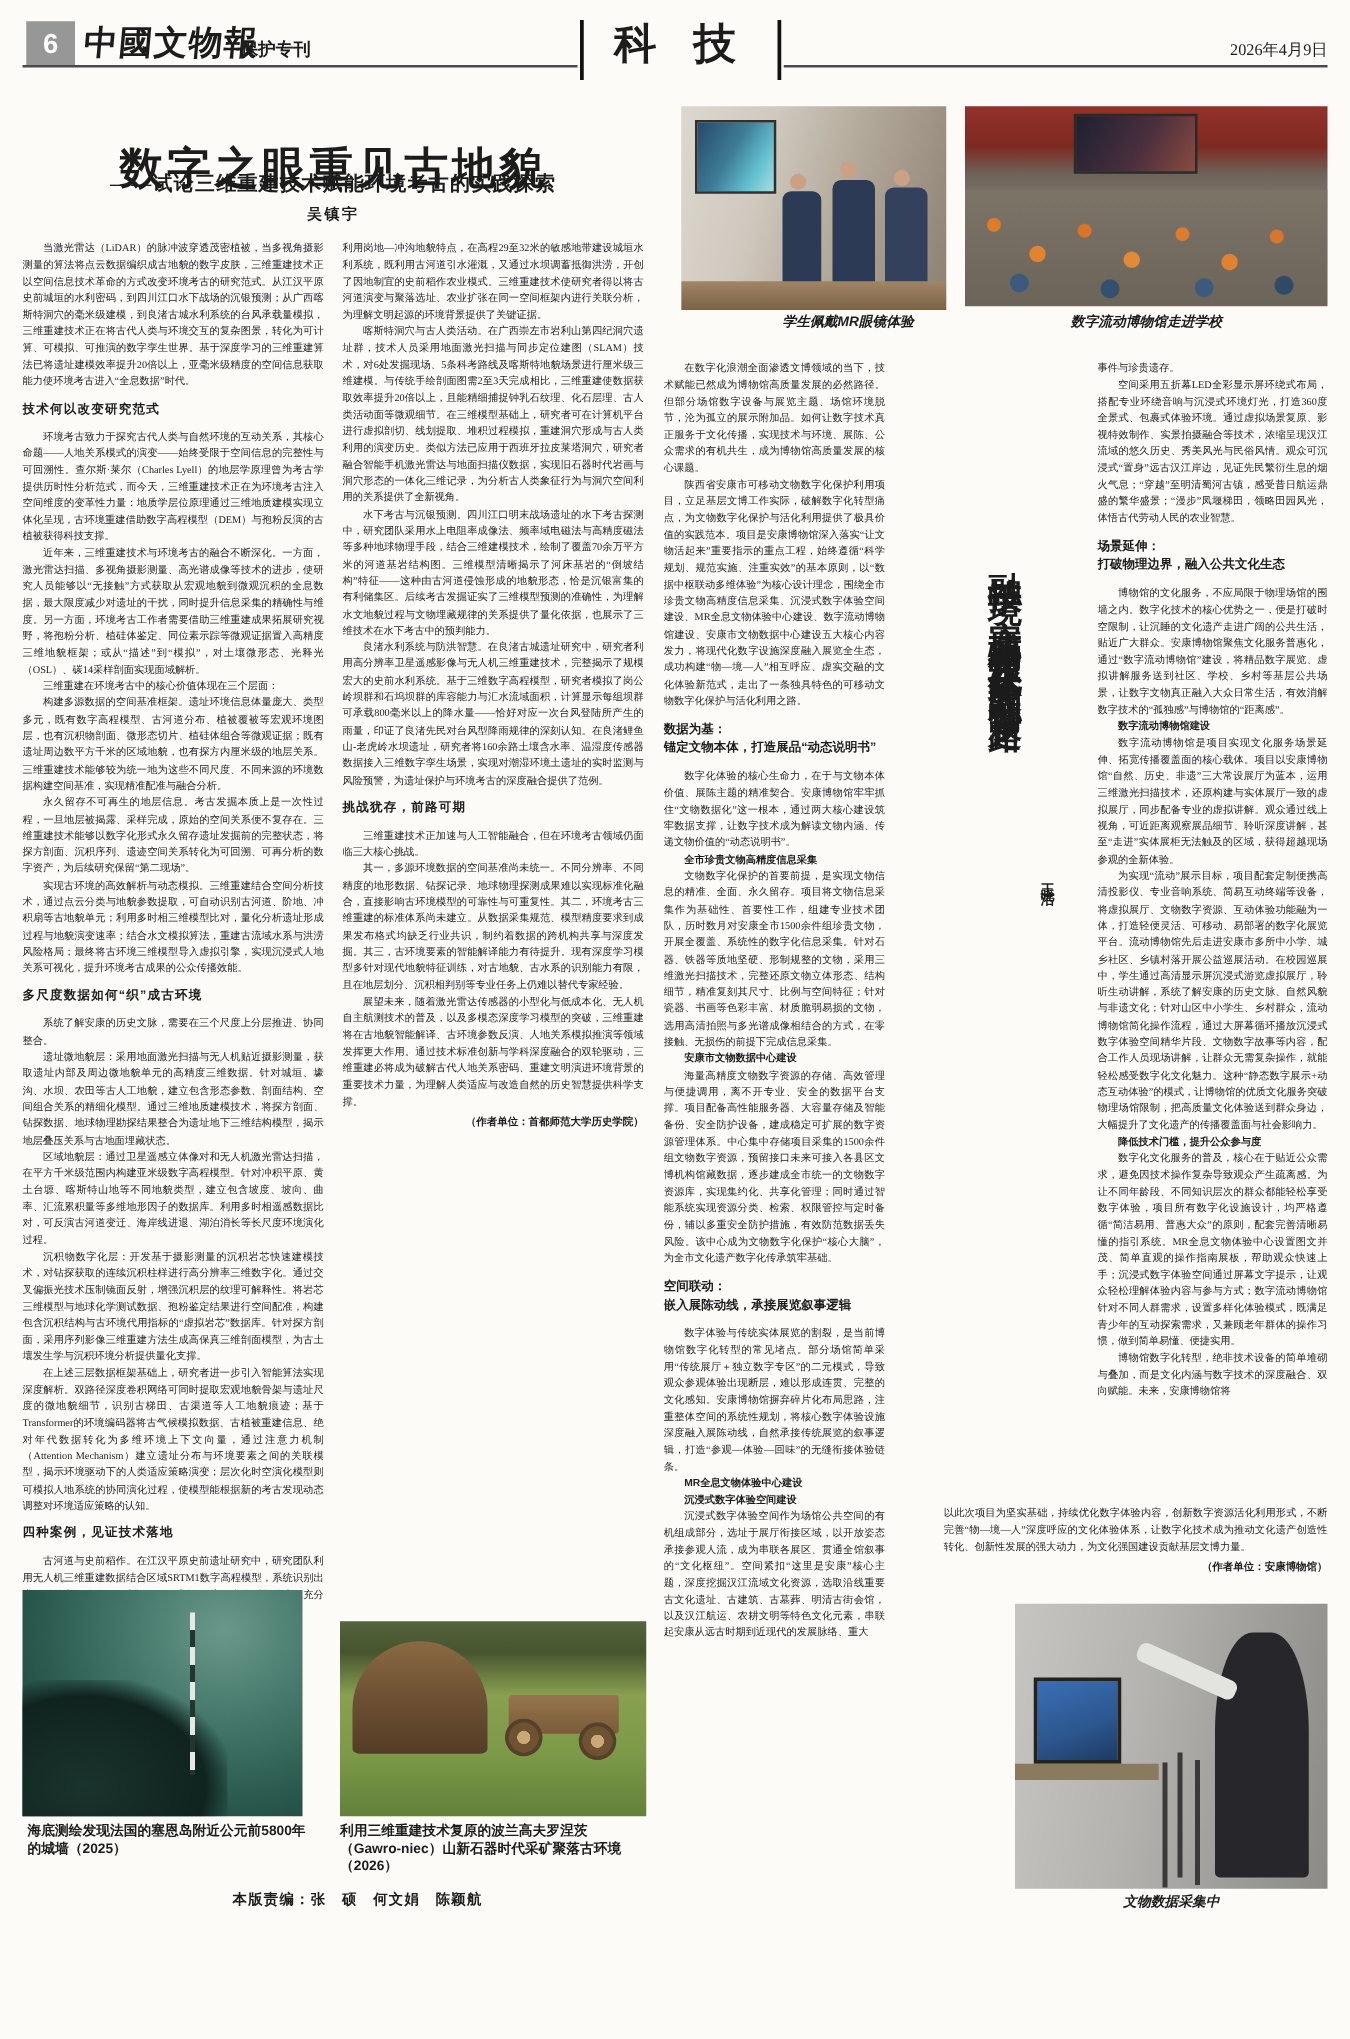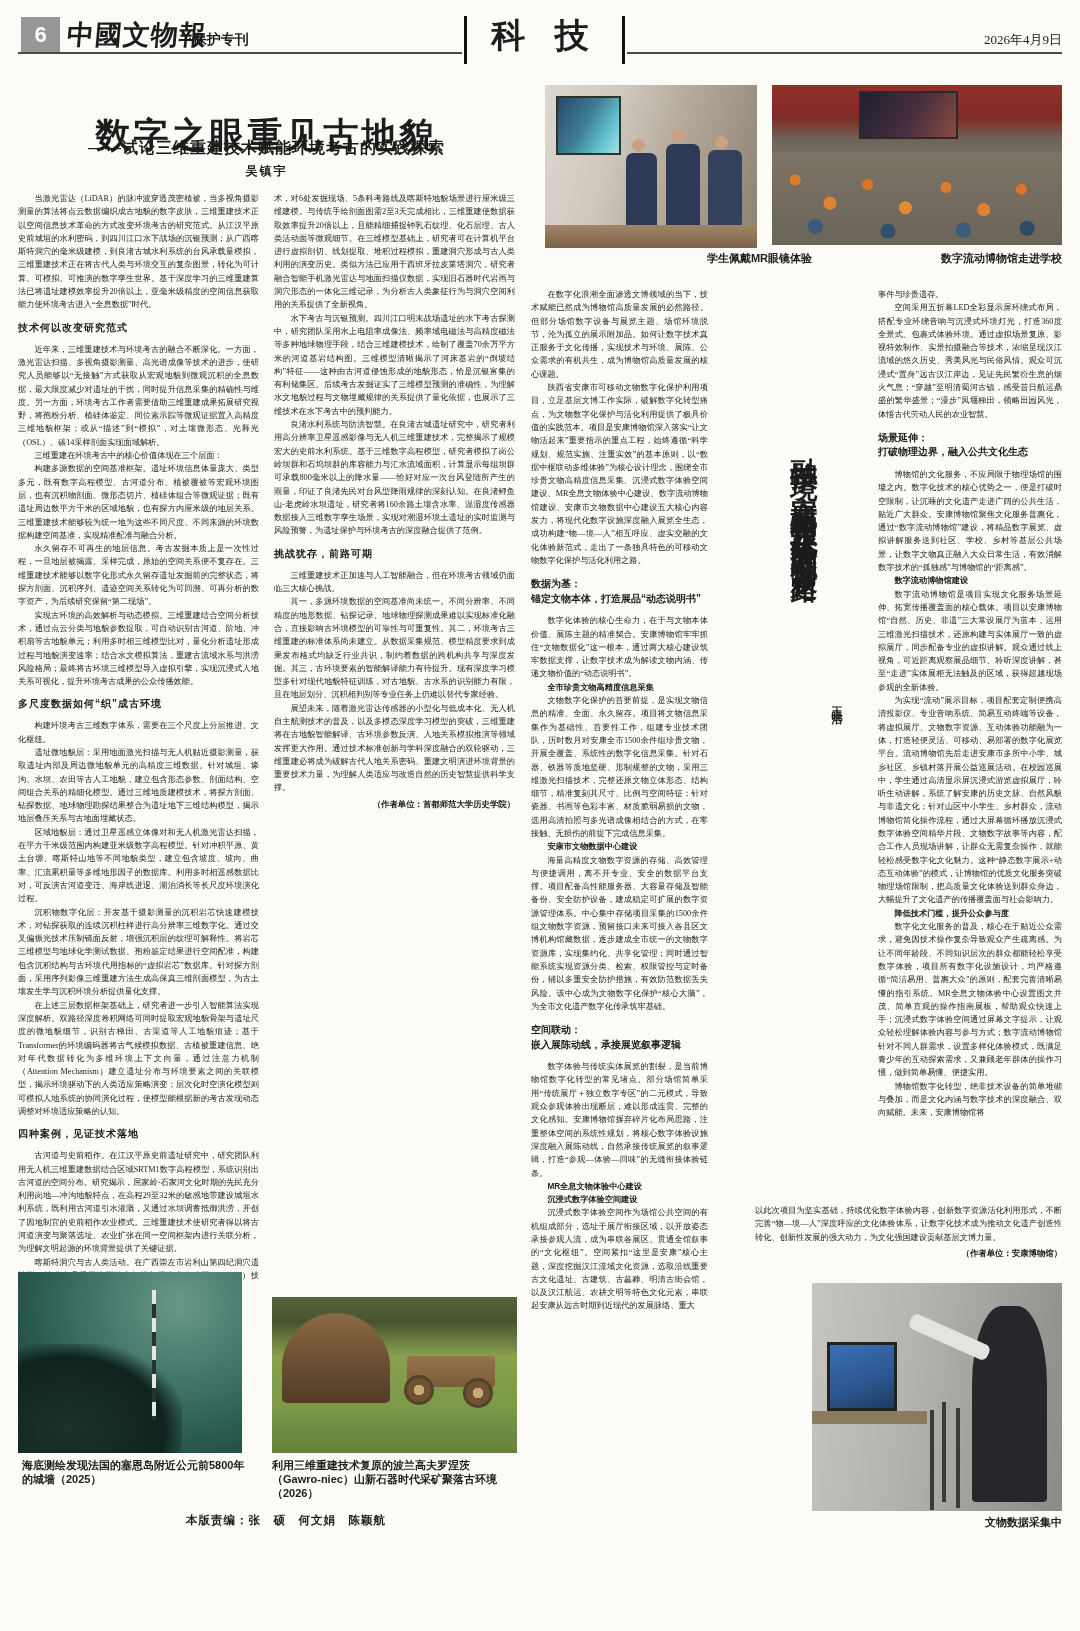--- a/index.html
+++ b/index.html
@@ -47,21 +47,21 @@
   .a2-tail{position:absolute;left:755px;top:1204px;width:307px;}
   .vtitle{position:absolute;left:779px;top:436px;height:720px;writing-mode:vertical-rl;
           font:900 27px/50px "Liberation Sans",sans-serif;letter-spacing:5px;}
   .vtitle .sub{margin-top:18px;}
   .vauthor{position:absolute;left:830px;top:698px;writing-mode:vertical-rl;
            font:700 11px/14px "Liberation Sans",sans-serif;letter-spacing:3px;}
 
   
   .photo{position:absolute;overflow:hidden;background:#999;}
   .caption{position:absolute;font:700 11px/14px "Liberation Sans",sans-serif;}
-  .cap-right{text-align:right;}
+  .cap-right{text-align:center;font-style:italic;}
 
   #photo1{left:545px;top:85px;width:212px;height:163px;
           background:linear-gradient(105deg,#ddd8cf 0%,#cfc9bf 30%,#b4aa9b 58%,#8c8071 100%);}
   #photo1 .mr-screen{position:absolute;left:5%;top:7%;width:31%;height:36%;
           background:linear-gradient(120deg,#27496b 0%,#3e7d96 45%,#63c0cf 75%,#a5dfe4 100%);
           border:2px solid #30302c;}
   #photo1 .kid{position:absolute;bottom:0;background:#2c3a55;border-radius:7px 7px 0 0;}
   #photo1 .kid.k1{left:38%;width:15%;height:58%;}
   #photo1 .kid.k2{left:57%;width:16%;height:64%;}
   #photo1 .kid.k3{left:77%;width:16%;height:60%;background:#33415d;}
@@ -143,27 +143,28 @@
   <div class="rule-right" data-name="header-rule-right"></div>
   <div class="date" data-name="issue-date">2026年4月9日</div>
 
   <h1 class="a1-title" data-name="main-article-title">数字之眼重见古地貌</h1>
   <div class="a1-subtitle" data-name="main-article-subtitle">——试论三维重建技术赋能环境考古的实践探索</div>
   <div class="a1-author" data-name="main-article-author">吴镇宇</div>
 
   <div class="a1-body" data-name="main-article-body">
     <p class="np-p" data-name="paragraph">当激光雷达（LiDAR）的脉冲波穿透茂密植被，当多视角摄影测量的算法将点云数据编织成古地貌的数字皮肤，三维重建技术正以空间信息技术革命的方式改变环境考古的研究范式。从江汉平原史前城垣的水利密码，到四川江口水下战场的沉银预测；从广西喀斯特洞穴的毫米级建模，到良渚古城水利系统的台风承载量模拟，三维重建技术正在将古代人类与环境交互的复杂图景，转化为可计算、可模拟、可推演的数字孪生世界。基于深度学习的三维重建算法已将遗址建模效率提升20倍以上，亚毫米级精度的空间信息获取能力使环境考古进入“全息数据”时代。</p>
     <h3 class="np-h" data-name="subheading">技术何以改变研究范式</h3>
+    <p class="np-p" data-name="paragraph">环境考古致力于探究古代人类与自然环境的互动关系，其核心命题——人地关系模式的演变——始终受限于空间信息的完整性与可回溯性。查尔斯·莱尔（Charles Lyell）的地层学原理曾为考古学提供历时性分析范式，而今天，三维重建技术正在为环境考古注入空间维度的变革性力量：地质学层位原理通过三维地质建模实现立体化呈现，古环境重建借助数字高程模型（DEM）与孢粉反演的古植被获得科技支撑。</p>
     <p class="np-p" data-name="paragraph">近年来，三维重建技术与环境考古的融合不断深化。一方面，激光雷达扫描、多视角摄影测量、高光谱成像等技术的进步，使研究人员能够以“无接触”方式获取从宏观地貌到微观沉积的全息数据，最大限度减少对遗址的干扰，同时提升信息采集的精确性与维度。另一方面，环境考古工作者需要借助三维重建成果拓展研究视野，将孢粉分析、植硅体鉴定、同位素示踪等微观证据置入高精度三维地貌框架；或从“描述”到“模拟”，对土壤微形态、光释光（OSL）、碳14采样剖面实现面域解析。</p>
     <p class="np-p" data-name="paragraph">三维重建在环境考古中的核心价值体现在三个层面：</p>
     <p class="np-p" data-name="paragraph">构建多源数据的空间基准框架。遗址环境信息体量庞大、类型多元，既有数字高程模型、古河道分布、植被覆被等宏观环境图层，也有沉积物剖面、微形态切片、植硅体组合等微观证据；既有遗址周边数平方千米的区域地貌，也有探方内厘米级的地层关系。三维重建技术能够较为统一地为这些不同尺度、不同来源的环境数据构建空间基准，实现精准配准与融合分析。</p>
     <p class="np-p" data-name="paragraph">永久留存不可再生的地层信息。考古发掘本质上是一次性过程，一旦地层被揭露、采样完成，原始的空间关系便不复存在。三维重建技术能够以数字化形式永久留存遗址发掘前的完整状态，将探方剖面、沉积序列、遗迹空间关系转化为可回溯、可再分析的数字资产，为后续研究保留“第二现场”。</p>
     <p class="np-p" data-name="paragraph">实现古环境的高效解析与动态模拟。三维重建结合空间分析技术，通过点云分类与地貌参数提取，可自动识别古河道、阶地、冲积扇等古地貌单元；利用多时相三维模型比对，量化分析遗址形成过程与地貌演变速率；结合水文模拟算法，重建古流域水系与洪涝风险格局；最终将古环境三维模型导入虚拟引擎，实现沉浸式人地关系可视化，提升环境考古成果的公众传播效能。</p>
     <h3 class="np-h" data-name="subheading">多尺度数据如何“织”成古环境</h3>
-    <p class="np-p" data-name="paragraph">构建环境考古三维数字体系，需要在三个尺度上分层推进、文化枢纽。</p>
+    <p class="np-p" data-name="paragraph">系统了解安康的历史文脉，需要在三个尺度上分层推进、协同整合。</p>
     <p class="np-p" data-name="paragraph">遗址微地貌层：采用地面激光扫描与无人机贴近摄影测量，获取遗址内部及周边微地貌单元的高精度三维数据。针对城垣、壕沟、水坝、农田等古人工地貌，建立包含形态参数、剖面结构、空间组合关系的精细化模型。通过三维地质建模技术，将探方剖面、钻探数据、地球物理勘探结果整合为遗址地下三维结构模型，揭示地层叠压关系与古地面埋藏状态。</p>
     <p class="np-p" data-name="paragraph">区域地貌层：通过卫星遥感立体像对和无人机激光雷达扫描，在平方千米级范围内构建亚米级数字高程模型。针对冲积平原、黄土台塬、喀斯特山地等不同地貌类型，建立包含坡度、坡向、曲率、汇流累积量等多维地形因子的数据库。利用多时相遥感数据比对，可反演古河道变迁、海岸线进退、湖泊消长等长尺度环境演化过程。</p>
     <p class="np-p" data-name="paragraph">沉积物数字化层：开发基于摄影测量的沉积岩芯快速建模技术，对钻探获取的连续沉积柱样进行高分辨率三维数字化。通过交叉偏振光技术压制镜面反射，增强沉积层的纹理可解释性。将岩芯三维模型与地球化学测试数据、孢粉鉴定结果进行空间配准，构建包含沉积结构与古环境代用指标的“虚拟岩芯”数据库。针对探方剖面，采用序列影像三维重建方法生成高保真三维剖面模型，为古土壤发生学与沉积环境分析提供量化支撑。</p>
     <p class="np-p" data-name="paragraph">在上述三层数据框架基础上，研究者进一步引入智能算法实现深度解析。双路径深度卷积网络可同时提取宏观地貌骨架与遗址尺度的微地貌细节，识别古梯田、古渠道等人工地貌痕迹；基于Transformer的环境编码器将古气候模拟数据、古植被重建信息、绝对年代数据转化为多维环境上下文向量，通过注意力机制（Attention Mechanism）建立遗址分布与环境要素之间的关联模型，揭示环境驱动下的人类适应策略演变；层次化时空演化模型则可模拟人地系统的协同演化过程，使模型能根据新的考古发现动态调整对环境适应策略的认知。</p>
     <h3 class="np-h" data-name="subheading">四种案例，见证技术落地</h3>
     <p class="np-p" data-name="paragraph">古河道与史前稻作。在江汉平原史前遗址研究中，研究团队利用无人机三维重建数据结合区域SRTM1数字高程模型，系统识别出古河道的空间分布。研究揭示，屈家岭-石家河文化时期的先民充分利用岗地—冲沟地貌特点，在高程29至32米的敏感地带建设城垣水利系统，既利用古河道引水灌溉，又通过水坝调蓄抵御洪涝，开创了因地制宜的史前稻作农业模式。三维重建技术使研究者得以将古河道演变与聚落选址、农业扩张在同一空间框架内进行关联分析，为理解文明起源的环境背景提供了关键证据。</p>
     <p class="np-p" data-name="paragraph">喀斯特洞穴与古人类活动。在广西崇左市岩利山第四纪洞穴遗址群，技术人员采用地面激光扫描与同步定位建图（SLAM）技术，对6处发掘现场、5条科考路线及喀斯特地貌场景进行厘米级三维建模。与传统手绘剖面图需2至3天完成相比，三维重建使数据获取效率提升20倍以上，且能精细捕捉钟乳石纹理、化石层理、古人类活动面等微观细节。在三维模型基础上，研究者可在计算机平台进行虚拟剖切、线划提取、堆积过程模拟，重建洞穴形成与古人类利用的演变历史。类似方法已应用于西班牙拉皮莱塔洞穴，研究者融合智能手机激光雷达与地面扫描仪数据，实现旧石器时代岩画与洞穴形态的一体化三维记录，为分析古人类象征行为与洞穴空间利用的关系提供了全新视角。</p>
     <p class="np-p" data-name="paragraph">水下考古与沉银预测。四川江口明末战场遗址的水下考古探测中，研究团队采用水上电阻率成像法、频率域电磁法与高精度磁法等多种地球物理手段，结合三维建模技术，绘制了覆盖70余万平方米的河道基岩结构图。三维模型清晰揭示了河床基岩的“倒坡结构”特征——这种由古河道侵蚀形成的地貌形态，恰是沉银富集的有利储集区。后续考古发掘证实了三维模型预测的准确性，为理解水文地貌过程与文物埋藏规律的关系提供了量化依据，也展示了三维技术在水下考古中的预判能力。</p>
     <p class="np-p" data-name="paragraph">良渚水利系统与防洪智慧。在良渚古城遗址研究中，研究者利用高分辨率卫星遥感影像与无人机三维重建技术，完整揭示了规模宏大的史前水利系统。基于三维数字高程模型，研究者模拟了岗公岭坝群和石坞坝群的库容能力与汇水流域面积，计算显示每组坝群可承载800毫米以上的降水量——恰好对应一次台风登陆所产生的雨量，印证了良渚先民对台风型降雨规律的深刻认知。在良渚鲤鱼山-老虎岭水坝遗址，研究者将160余路土壤含水率、温湿度传感器数据接入三维数字孪生场景，实现对潮湿环境土遗址的实时监测与风险预警，为遗址保护与环境考古的深度融合提供了范例。</p>
     <h3 class="np-h" data-name="subheading">挑战犹存，前路可期</h3>

